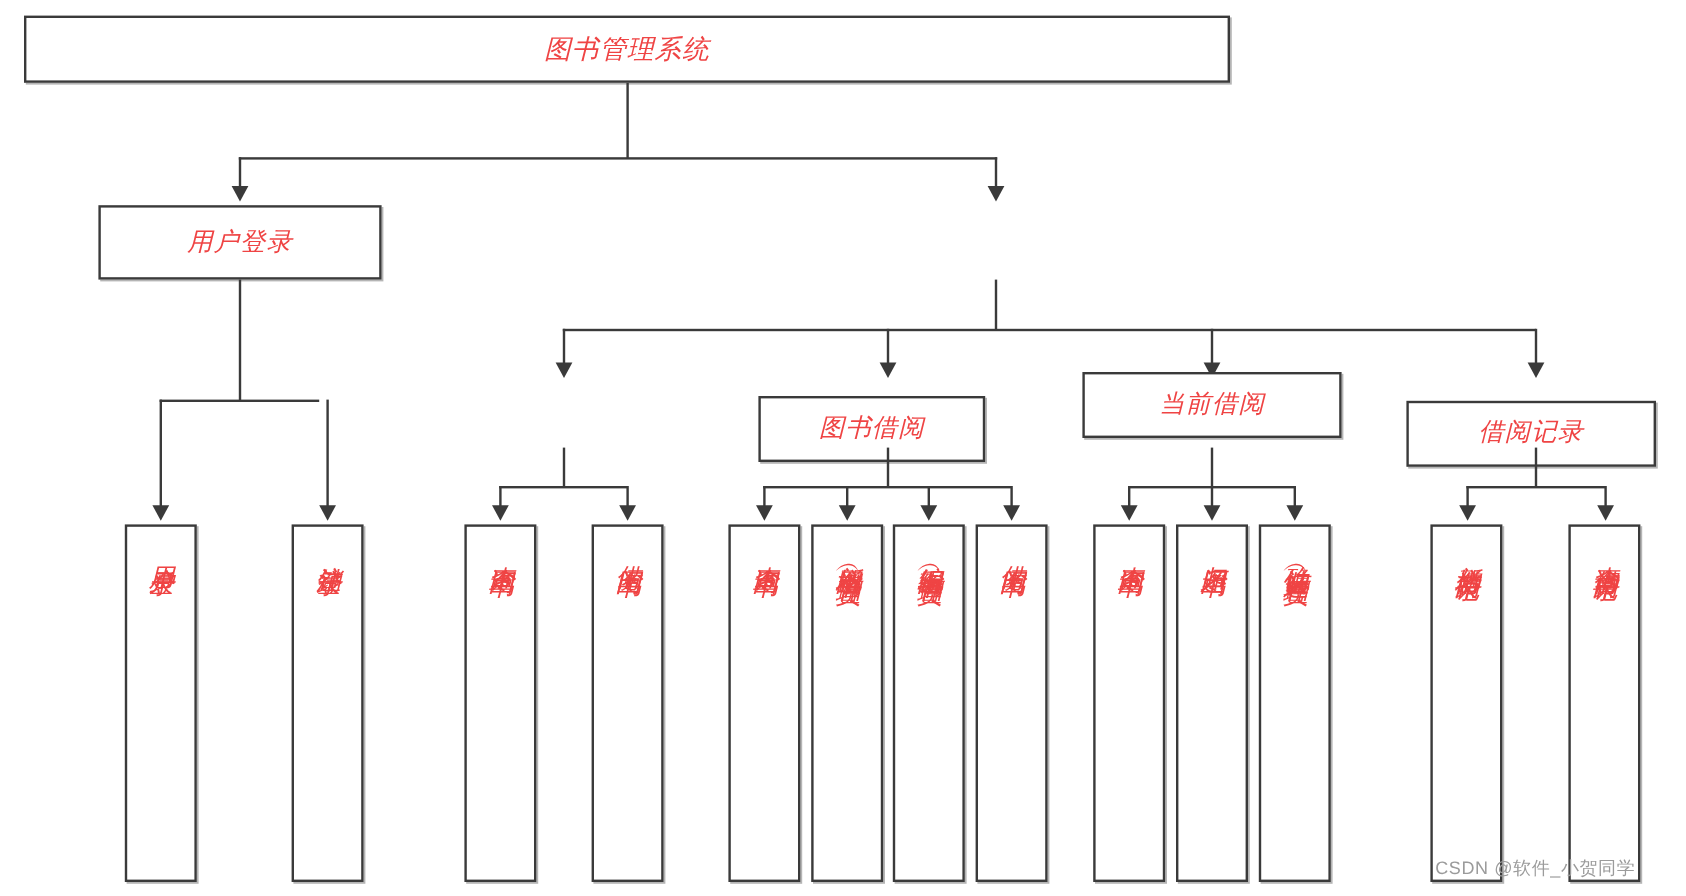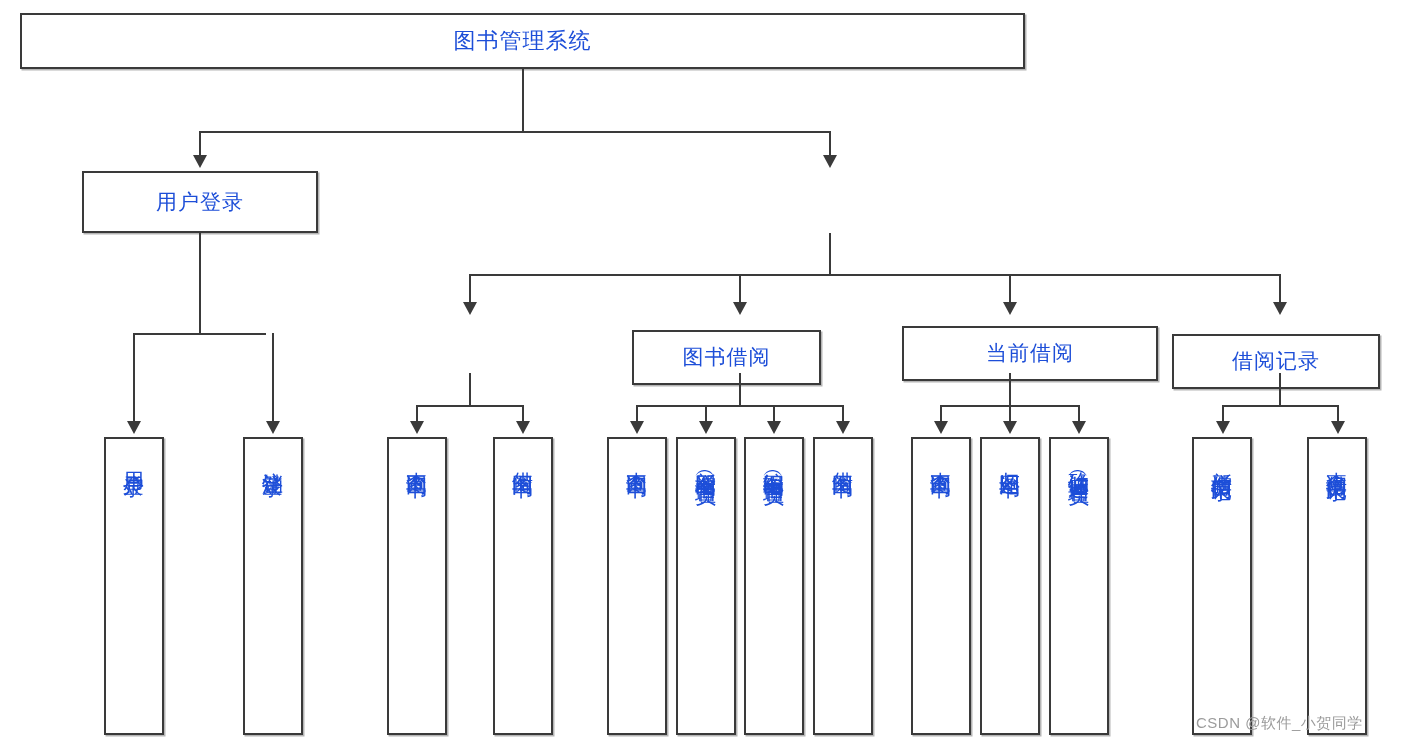--- a/index.html
+++ b/index.html
@@ -21,23 +21,24 @@
     background:#ffffff;
     display:flex;
     align-items:center;
     justify-content:center;
     box-shadow:1.5px 1.5px 0 rgba(120,120,120,0.55);
   }
   .node .label{
     font-size:21px;
     line-height:1.18;
     letter-spacing:1px;
-    color:#1d4ed8;
+    color:#ef4444;
     white-space:nowrap;
     text-align:left;
+    font-style:italic;
   }
   .node.root .label{font-size:22px;}
   .node.vertical{
     align-items:flex-start;
     padding-top:16px;
   }
   .node.vertical .label{
     writing-mode:vertical-rl;
     text-orientation:upright;
     font-size:21px;
@@ -104,21 +105,21 @@
   <div class="conn v" style="left:739px;top:274px;height:30px;"></div>
   <div class="arrow" style="left:733px;top:302px;"></div>
   <div class="conn v" style="left:1009px;top:274px;height:30px;"></div>
   <div class="arrow" style="left:1003px;top:302px;"></div>
   <div class="conn v" style="left:1279px;top:274px;height:30px;"></div>
   <div class="arrow" style="left:1273px;top:302px;"></div>
 
   <div class="node" style="left:632px;top:330px;width:189px;height:55px;">
     <span class="label">图书借阅</span>
   </div>
-  <div class="node" style="left:902px;top:326px;width:256px;height:55px;">
+  <div class="node" style="left:902px;top:310px;width:216px;height:55px;">
     <span class="label">当前借阅</span>
   </div>
   <div class="node" style="left:1172px;top:334px;width:208px;height:55px;">
     <span class="label">借阅记录</span>
   </div>
 
   <div class="conn v" style="left:469px;top:373px;height:33px;"></div>
   <div class="conn h" style="left:416px;top:405px;width:107px;"></div>
   <div class="conn v" style="left:416px;top:405px;height:18px;"></div>
   <div class="arrow" style="left:410px;top:421px;"></div>

